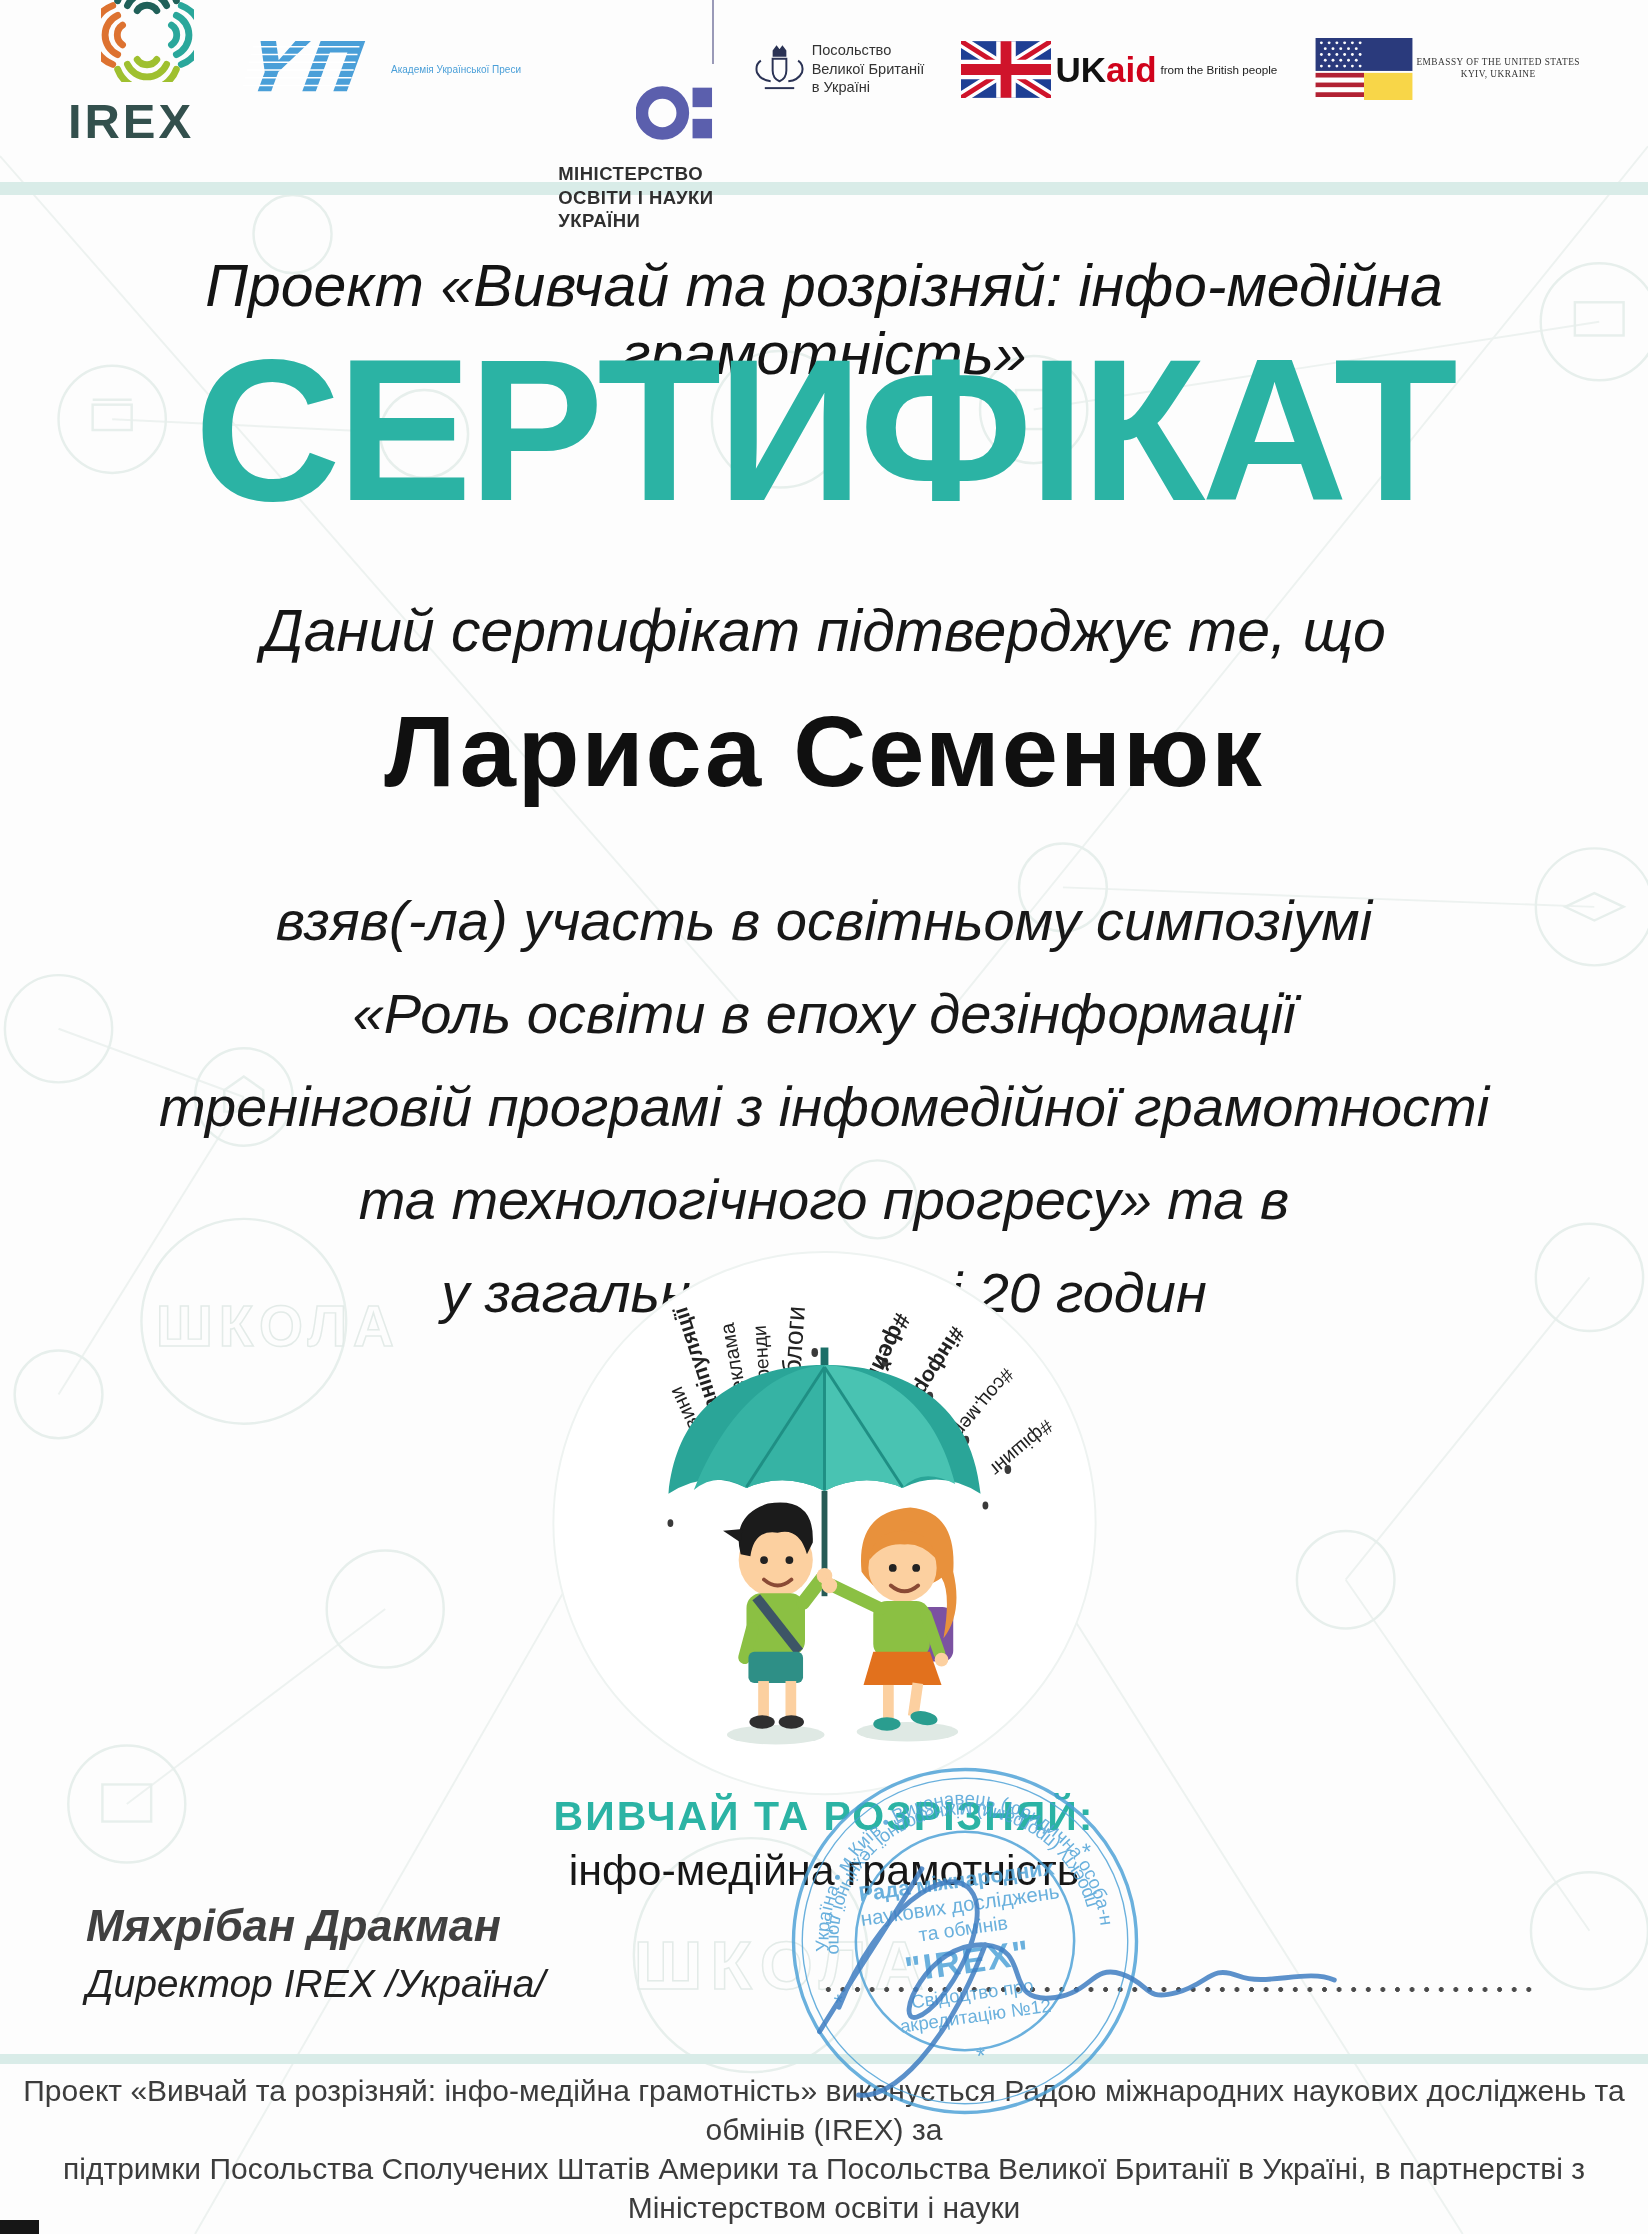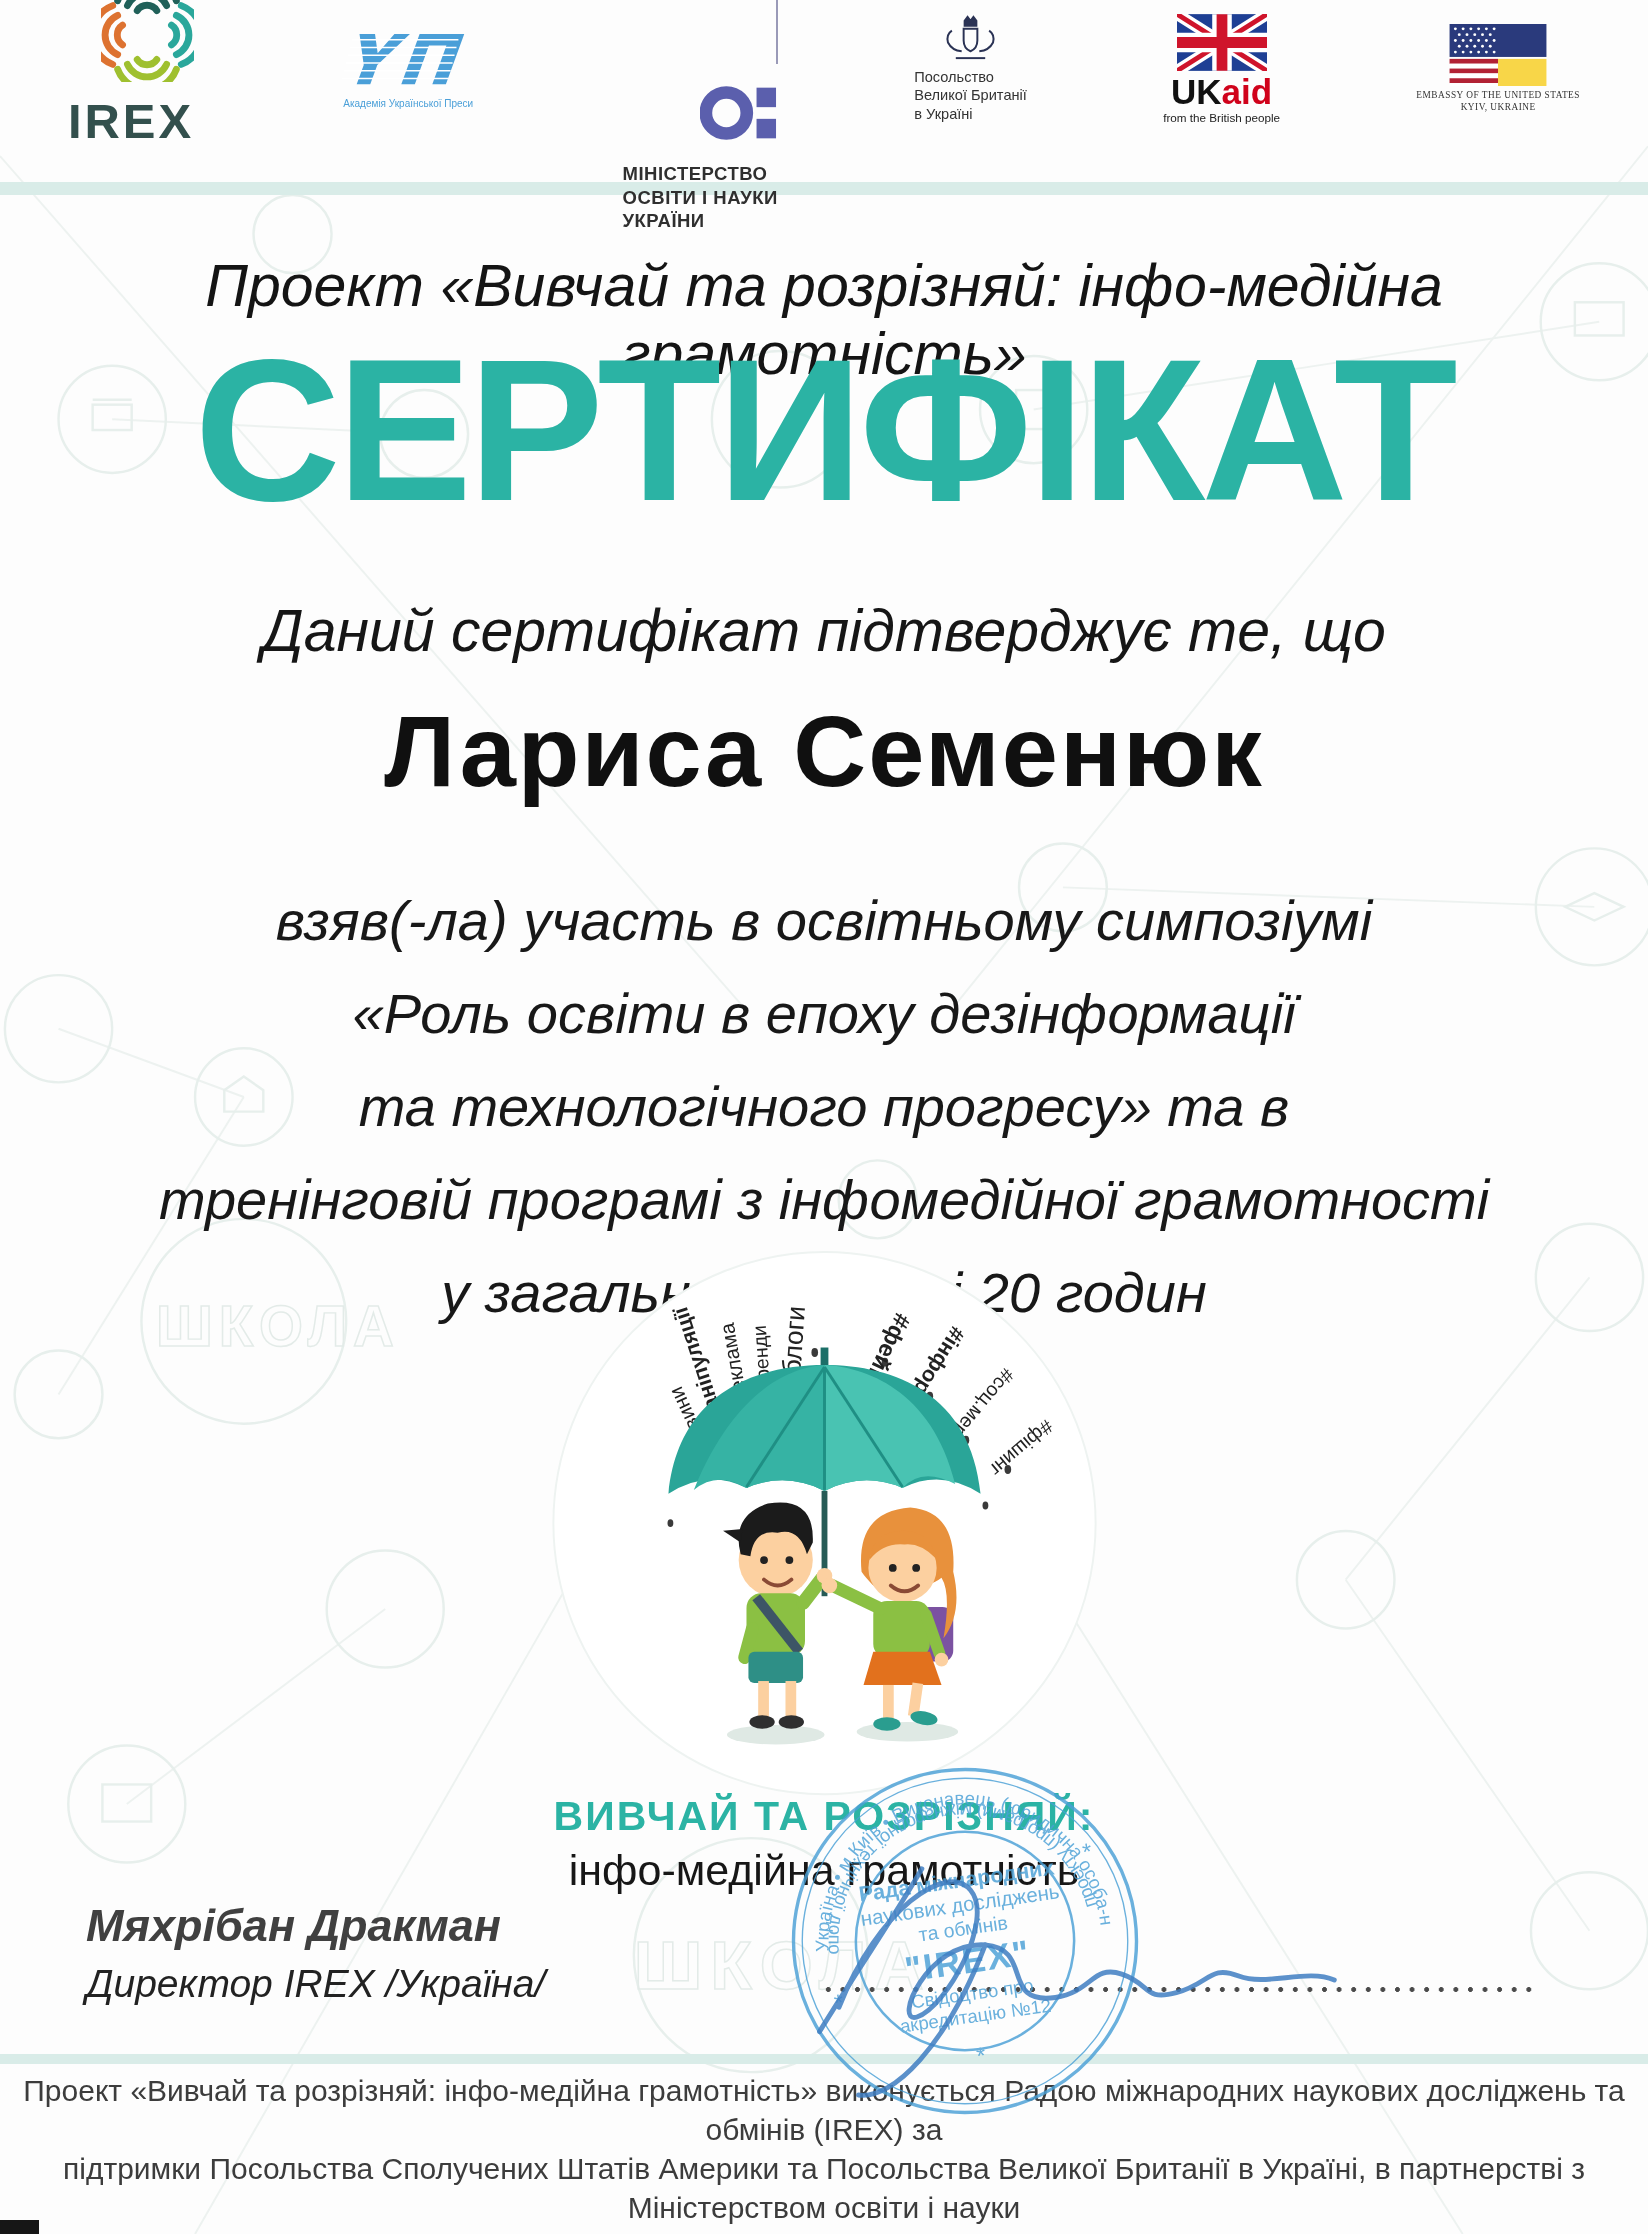--- a/index.html
+++ b/index.html
@@ -4,21 +4,21 @@
 <style>
   html,body{margin:0;padding:0;}
   .page{position:relative;width:1648px;height:2234px;background:#fdfdfd;overflow:hidden;
         font-family:"Liberation Sans",sans-serif;color:#1a1a1a;}
   
   .bg-pattern{position:absolute;inset:0;z-index:0;}
   
   .logos{position:absolute;top:15.6px;left:68px;right:68px;height:107px;display:flex;
          justify-content:space-between;align-items:center;z-index:2;}
   .logo{display:flex;align-items:flex-end;gap:11px;flex-direction:column;}
-  .logo-col{display:flex;flex-direction:column;align-items:center;gap:3.9px;}
+  .logo-col{display:flex;flex-direction:row;align-items:center;gap:3.9px;}
   .irex-text{font-size:49px;font-weight:bold;color:#33504d;letter-spacing:2.9px;}
   .aup-caption{font-size:10px;color:#4a9fd8;}
   .mon-text{font-size:18.5px;font-weight:bold;color:#2f2f2f;line-height:23.4px;letter-spacing:0.5px;}
   .ukemb-text{font-size:14.6px;color:#333;line-height:18.5px;text-align:left;}
   .ukaid-word{font-size:35px;font-weight:bold;line-height:33px;}
   .ukaid-uk{color:#111;}
   .ukaid-aid{color:#d0021b;}
   .ukaid-tag{font-size:11.7px;color:#222;}
   .usemb-cap{font-family:"Liberation Serif",serif;font-size:9.3px;color:#333;letter-spacing:0.5px;
              text-align:center;line-height:11.7px;}
@@ -254,22 +254,22 @@
   <div class="stripe" style="top:182px;height:12.7px;"></div>
   <div class="stripe" style="top:2054px;height:9.8px;"></div>
 
   <div class="title">Проект «Вивчай та розрізняй: інфо-медійна грамотність»</div>
   <div class="heading">СЕРТИФІКАТ</div>
   <div class="confirm">Даний сертифікат підтверджує те, що</div>
   <div class="name">Лариса Семенюк</div>
   <div class="body-text">
     <div>взяв(-ла) участь в освітньому симпозіумі</div>
     <div>«Роль освіти в епоху дезінформації</div>
+    <div>тренінговій програмі з інфомедійної грамотності</div>
     <div>та технологічного прогресу» та в</div>
-    <div>тренінговій програмі з інфомедійної грамотності</div>
     <div>у загальному обсязі 20 годин</div>
   </div>
 
   <svg class="illo" width="605" height="551" viewBox="0 0 620 565">
     <circle cx="310" cy="280" r="278" fill="#ffffff" stroke="#eef3f1" stroke-width="2"></circle>
 
     <g fill="#3a3a3a">
       <ellipse cx="168" cy="230" rx="3.4" ry="4.6"></ellipse>
         <ellipse cx="212" cy="160" rx="3.4" ry="4.6"></ellipse>
       <ellipse cx="262" cy="140" rx="3.4" ry="4.6"></ellipse>

